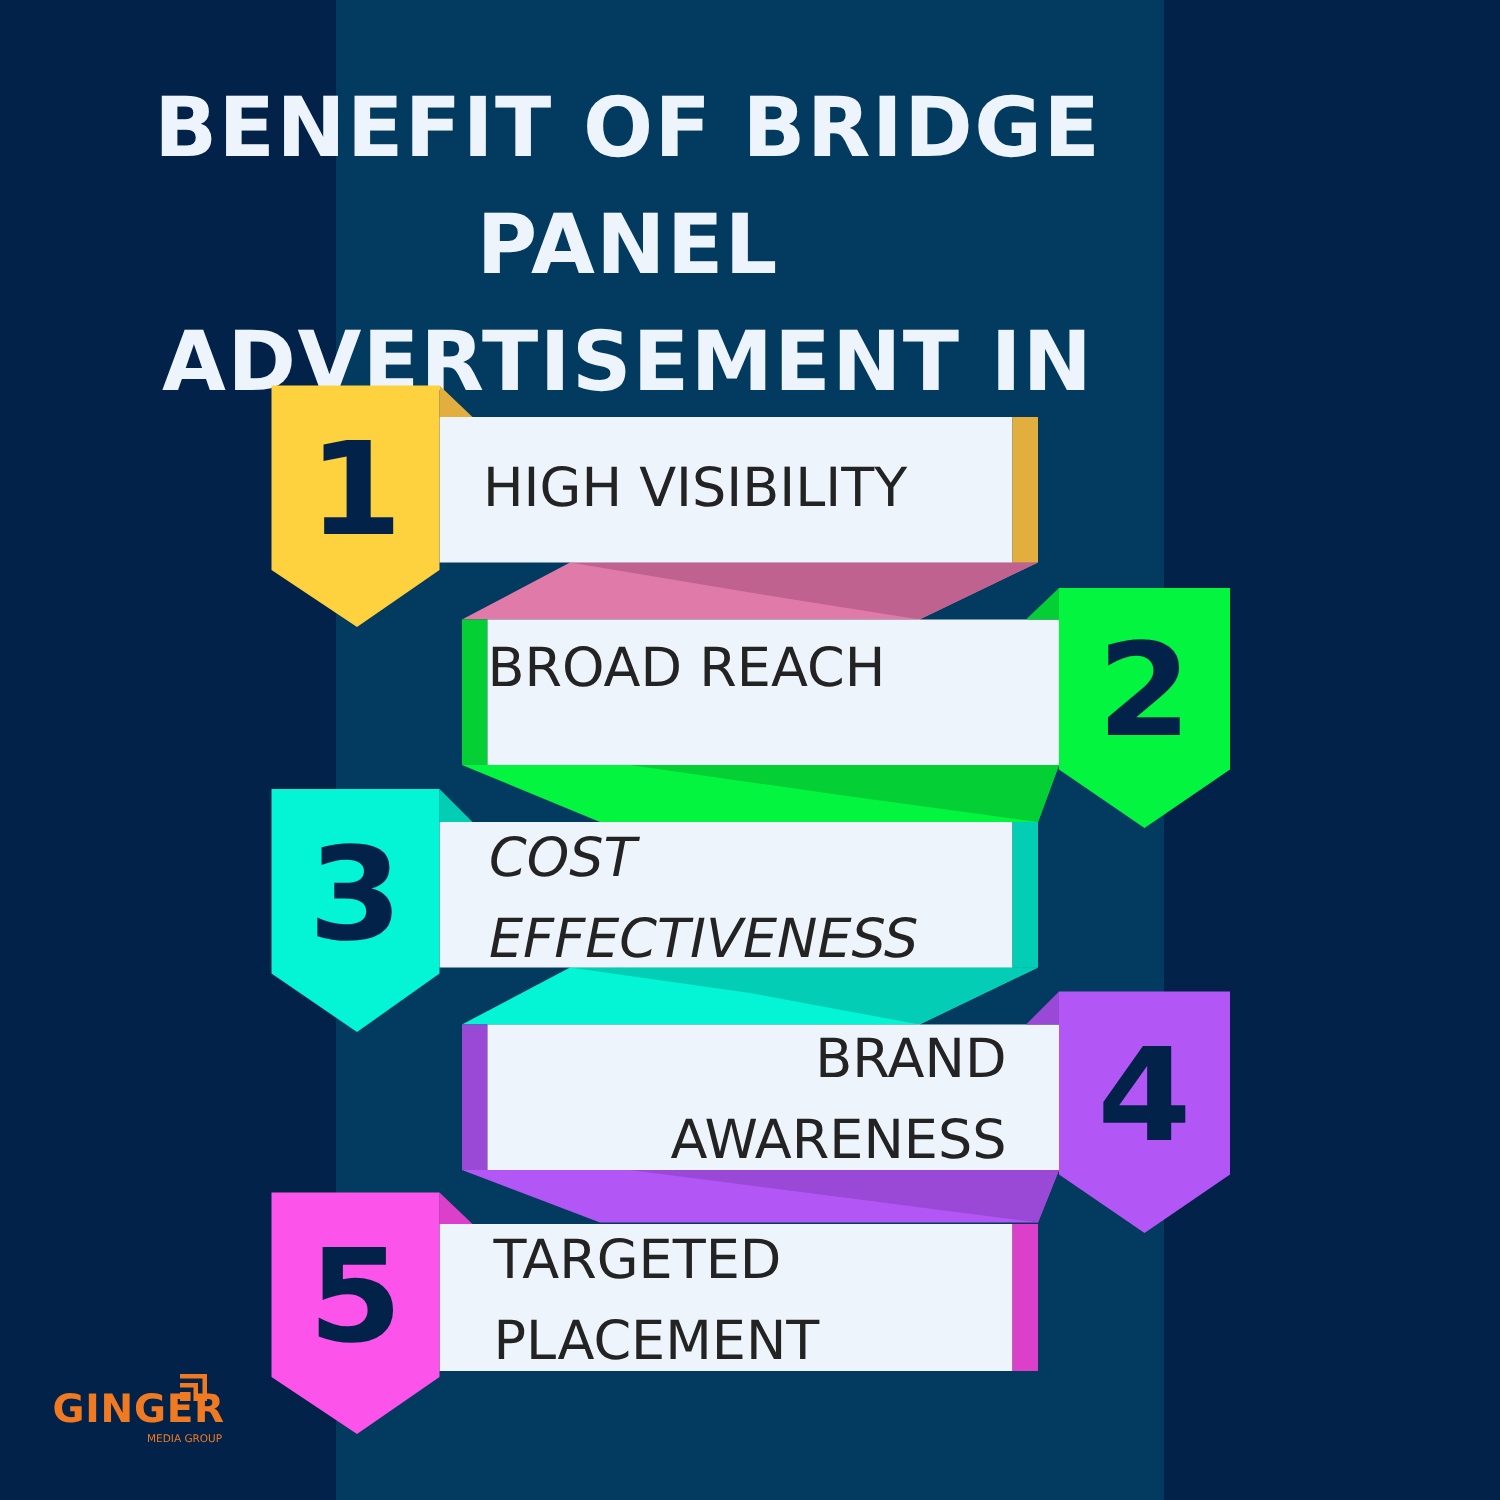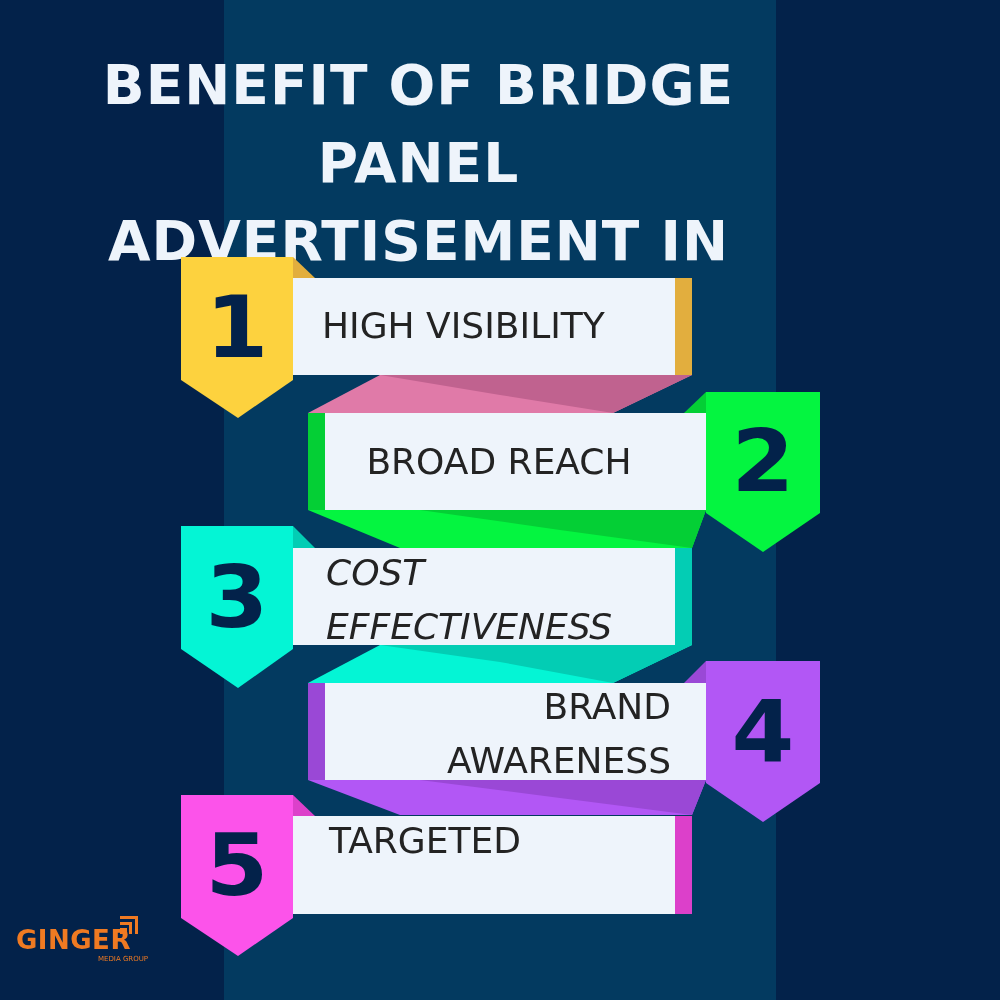--- a/index.html
+++ b/index.html
@@ -3,21 +3,21 @@
 <meta charset="utf-8">
 <style>
   html,body{margin:0;padding:0;}
   body{width:1000px;height:1000px;position:relative;overflow:hidden;background:#03224a;font-family:"DejaVu Sans","Liberation Sans",sans-serif;}
   .bg-center{position:absolute;top:0;left:224px;width:552px;height:1000px;background:#033a60;}
   .title{position:absolute;left:0;top:46px;width:837px;text-align:center;color:#eef4fb;font-weight:bold;font-size:55px;line-height:78px;letter-spacing:1px;}
   svg.art{position:absolute;left:0;top:0;}
   .panel-text{position:absolute;color:#232323;font-size:36px;line-height:50px;font-family:"DejaVu Sans","Liberation Sans",sans-serif;}
   .num{position:absolute;font-family:"DejaVu Sans","Liberation Sans",sans-serif;font-weight:900;color:#03224a;font-size:86px;line-height:86px;text-align:center;width:112px;transform:scaleX(1.05);}
   .logo{position:absolute;left:16px;top:926px;color:#ef7a22;}
-  .logo-word{font-size:26px;font-weight:bold;letter-spacing:0.5px;line-height:28px;display:block;}
+  .logo-word{font-size:26px;font-weight:bold;letter-spacing:0.5px;line-height:28px;display:block;margin-left:19px;}
   .logo-sub{font-size:7px;font-weight:normal;position:absolute;left:70px;top:29px;white-space:nowrap;padding-left:12px;}
   .logo-mark{position:absolute;left:102px;top:-12px;width:34px;height:34px;}
 </style>
 </head>
 <body>
 
 <div class="bg-center"></div>
 
 <div class="title">
   <div>BENEFIT OF BRIDGE PANEL</div>
@@ -84,33 +84,34 @@
 
 <div class="num" style="left:181px;top:284px;">1</div>
 <div class="num" style="left:707px;top:418px;">2</div>
 <div class="num" style="left:181px;top:554px;">3</div>
 <div class="num" style="left:707px;top:688px;">4</div>
 <div class="num" style="left:181px;top:822px;">5</div>
 
 <div class="panel-text" style="left:322px;top:301px;">
   <div>HIGH VISIBILITY</div>
 </div>
-<div class="panel-text" style="left:325px;top:437px;width:348px;text-align:center;">
+<div class="panel-text" style="left:325px;top:421px;width:348px;text-align:left;">
   <div>BROAD REACH</div>
 </div>
 <div class="panel-text" style="left:326px;top:546px;line-height:54px;font-style:italic;">
   <div>COST</div>
   <div>EFFECTIVENESS</div>
 </div>
 <div class="panel-text" style="left:325px;top:680px;width:346px;text-align:right;line-height:54px;">
   <div>BRAND</div>
   <div>AWARENESS</div>
 </div>
 <div class="panel-text" style="left:329px;top:814px;line-height:54px;">
   <div>TARGETED</div>
+  <div>PLACEMENT</div>
 </div>
 
 <div class="logo">
   <svg class="logo-mark" viewBox="0 0 34 34">
     <rect x="2" y="2" width="18" height="3" fill="#ef7a22"></rect>
     <rect x="17" y="2" width="3" height="18" fill="#ef7a22"></rect>
     <rect x="2" y="8" width="12" height="3" fill="#ef7a22"></rect>
     <rect x="11" y="8" width="3" height="12" fill="#ef7a22"></rect>
     <rect x="2" y="14" width="7" height="6" fill="#ef7a22"></rect>
   </svg>

